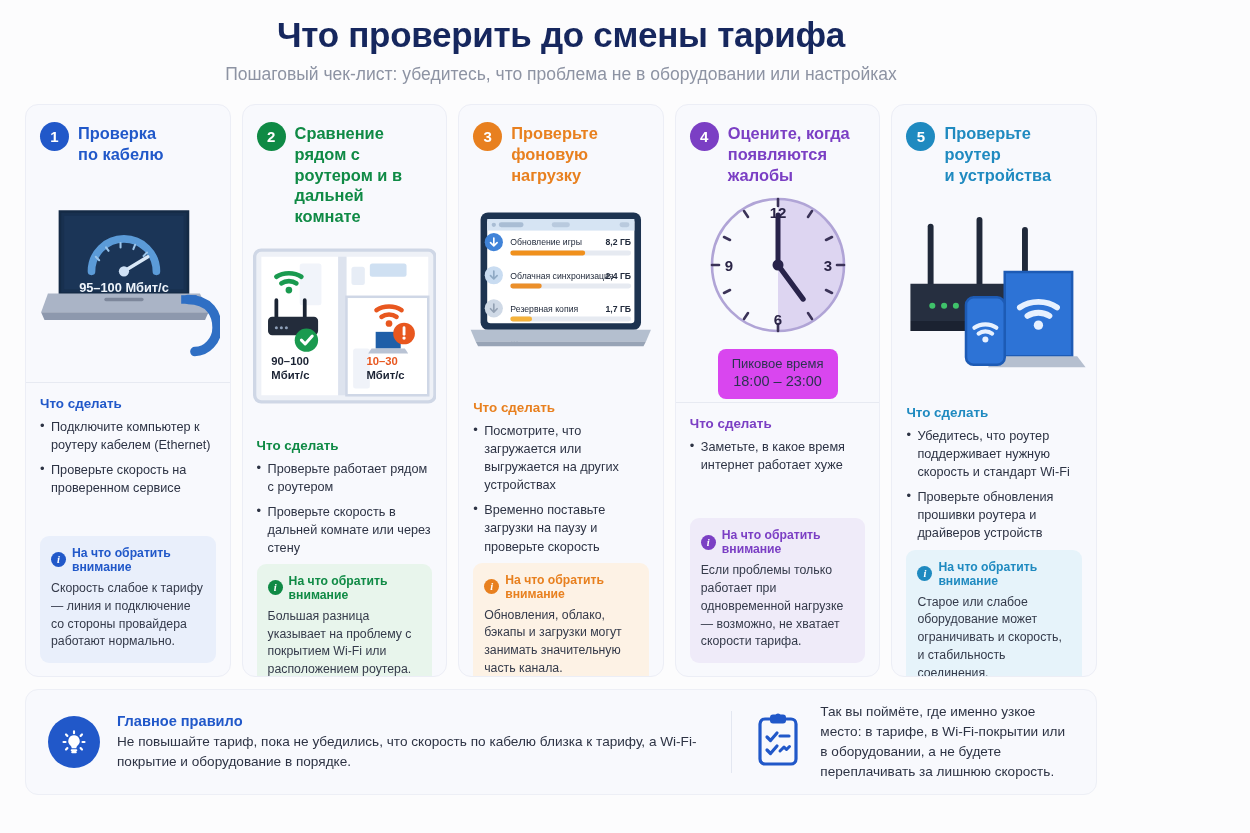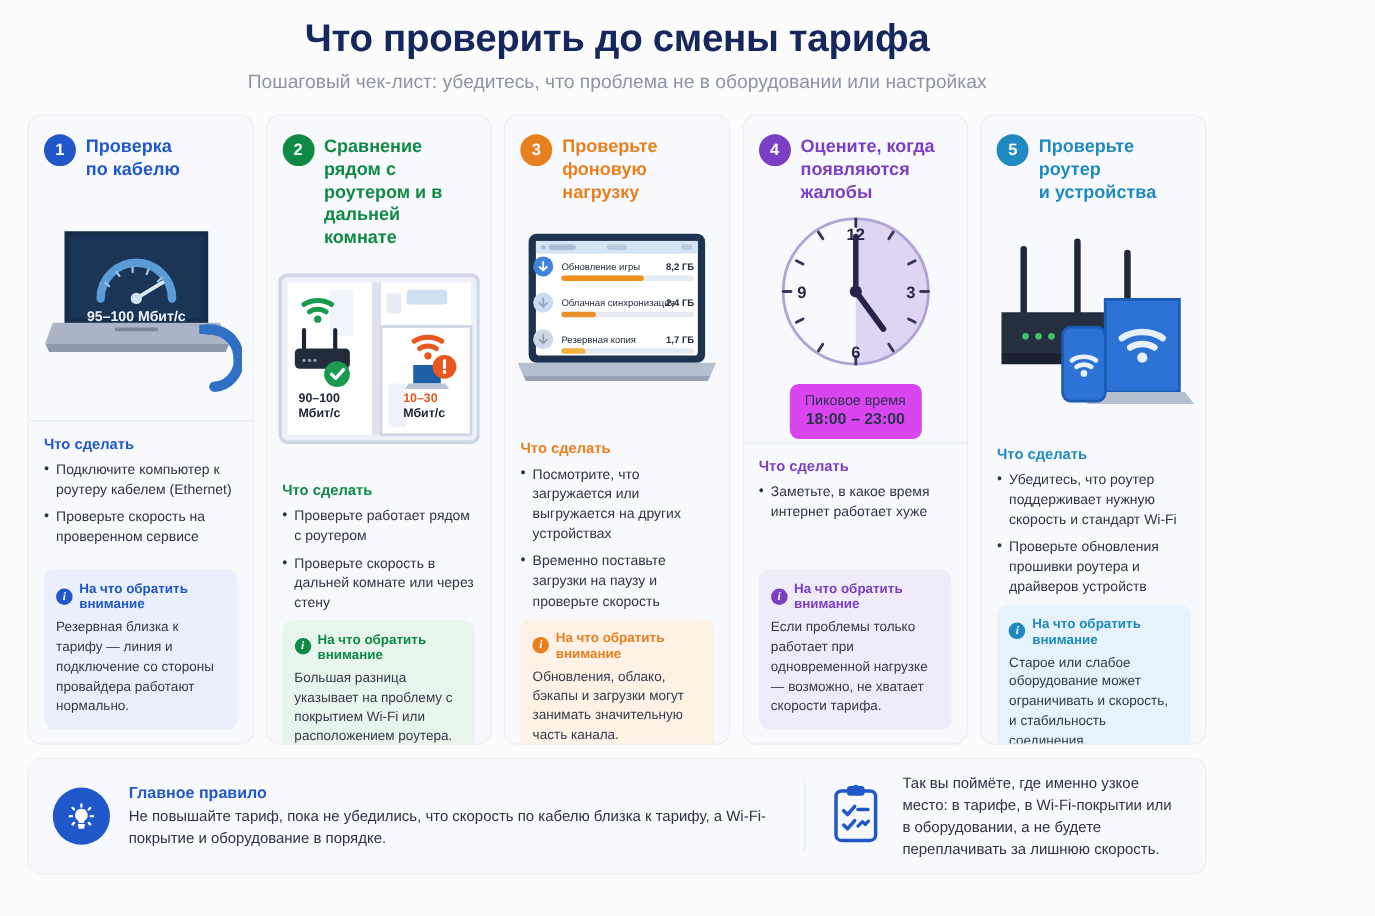--- a/index.html
+++ b/index.html
@@ -101,21 +101,21 @@
   .foot-right-text { font-size: 13.6px; line-height: 1.48; color: #2d3344; }
 
   .circle-icon { width: 52px; height: 52px; border-radius: 50%; background: #2158c9;
                  display: flex; align-items: center; justify-content: center; flex: 0 0 auto; }
 
   .clock-pill {
     background: #d946ef; border-radius: 8px;
     padding: 6px 14px 7px; text-align: center; color: #2c3350;
     font-size: 13px; line-height: 1.35;
   }
-  .clock-pill b { font-weight: bold; font-size: 14.5px; display: block; }
+  .clock-pill b { font-weight: normal; font-size: 14.5px; display: block; }
 </style>
 </head>
 <body>
 
 <div class="page">
 
   <div class="header">
     <div class="title">Что проверить до смены тарифа</div>
     <div class="subtitle">Пошаговый чек-лист: убедитесь, что проблема не в оборудовании или настройках</div>
   </div>
@@ -153,21 +153,21 @@
       <div class="todo-title" style="color:#2158c9">Что сделать</div>
       <ul class="todo">
             <li>Подключите компьютер к роутеру кабелем (Ethernet)</li>
             <li>Проверьте скорость на проверенном сервисе</li>
           </ul>
       <div class="note" style="background:#e9effb">
         <div class="note-head">
           <div class="note-icon" style="background:#2158c9">i</div>
           <div class="note-title" style="color:#2158c9">На что обратить внимание</div>
         </div>
-        <div class="note-text">Резервная близка к тарифу — линия и подключение со стороны провайдера работают нормально.</div>
+        <div class="note-text">Скорость слабое к тарифу — линия и подключение со стороны провайдера работают нормально.</div>
       </div>
     </div>
       </div>
       <div class="card">
     <div class="card-head">
       <div class="badge" style="background:#0f8a45">2</div>
       <div class="card-title" style="color:#0f8a45">Сравнение рядом с роутером и в дальней комнате</div>
     </div>
     <div class="illus">
   <svg width="220" height="186" viewBox="0 0 220 186">

